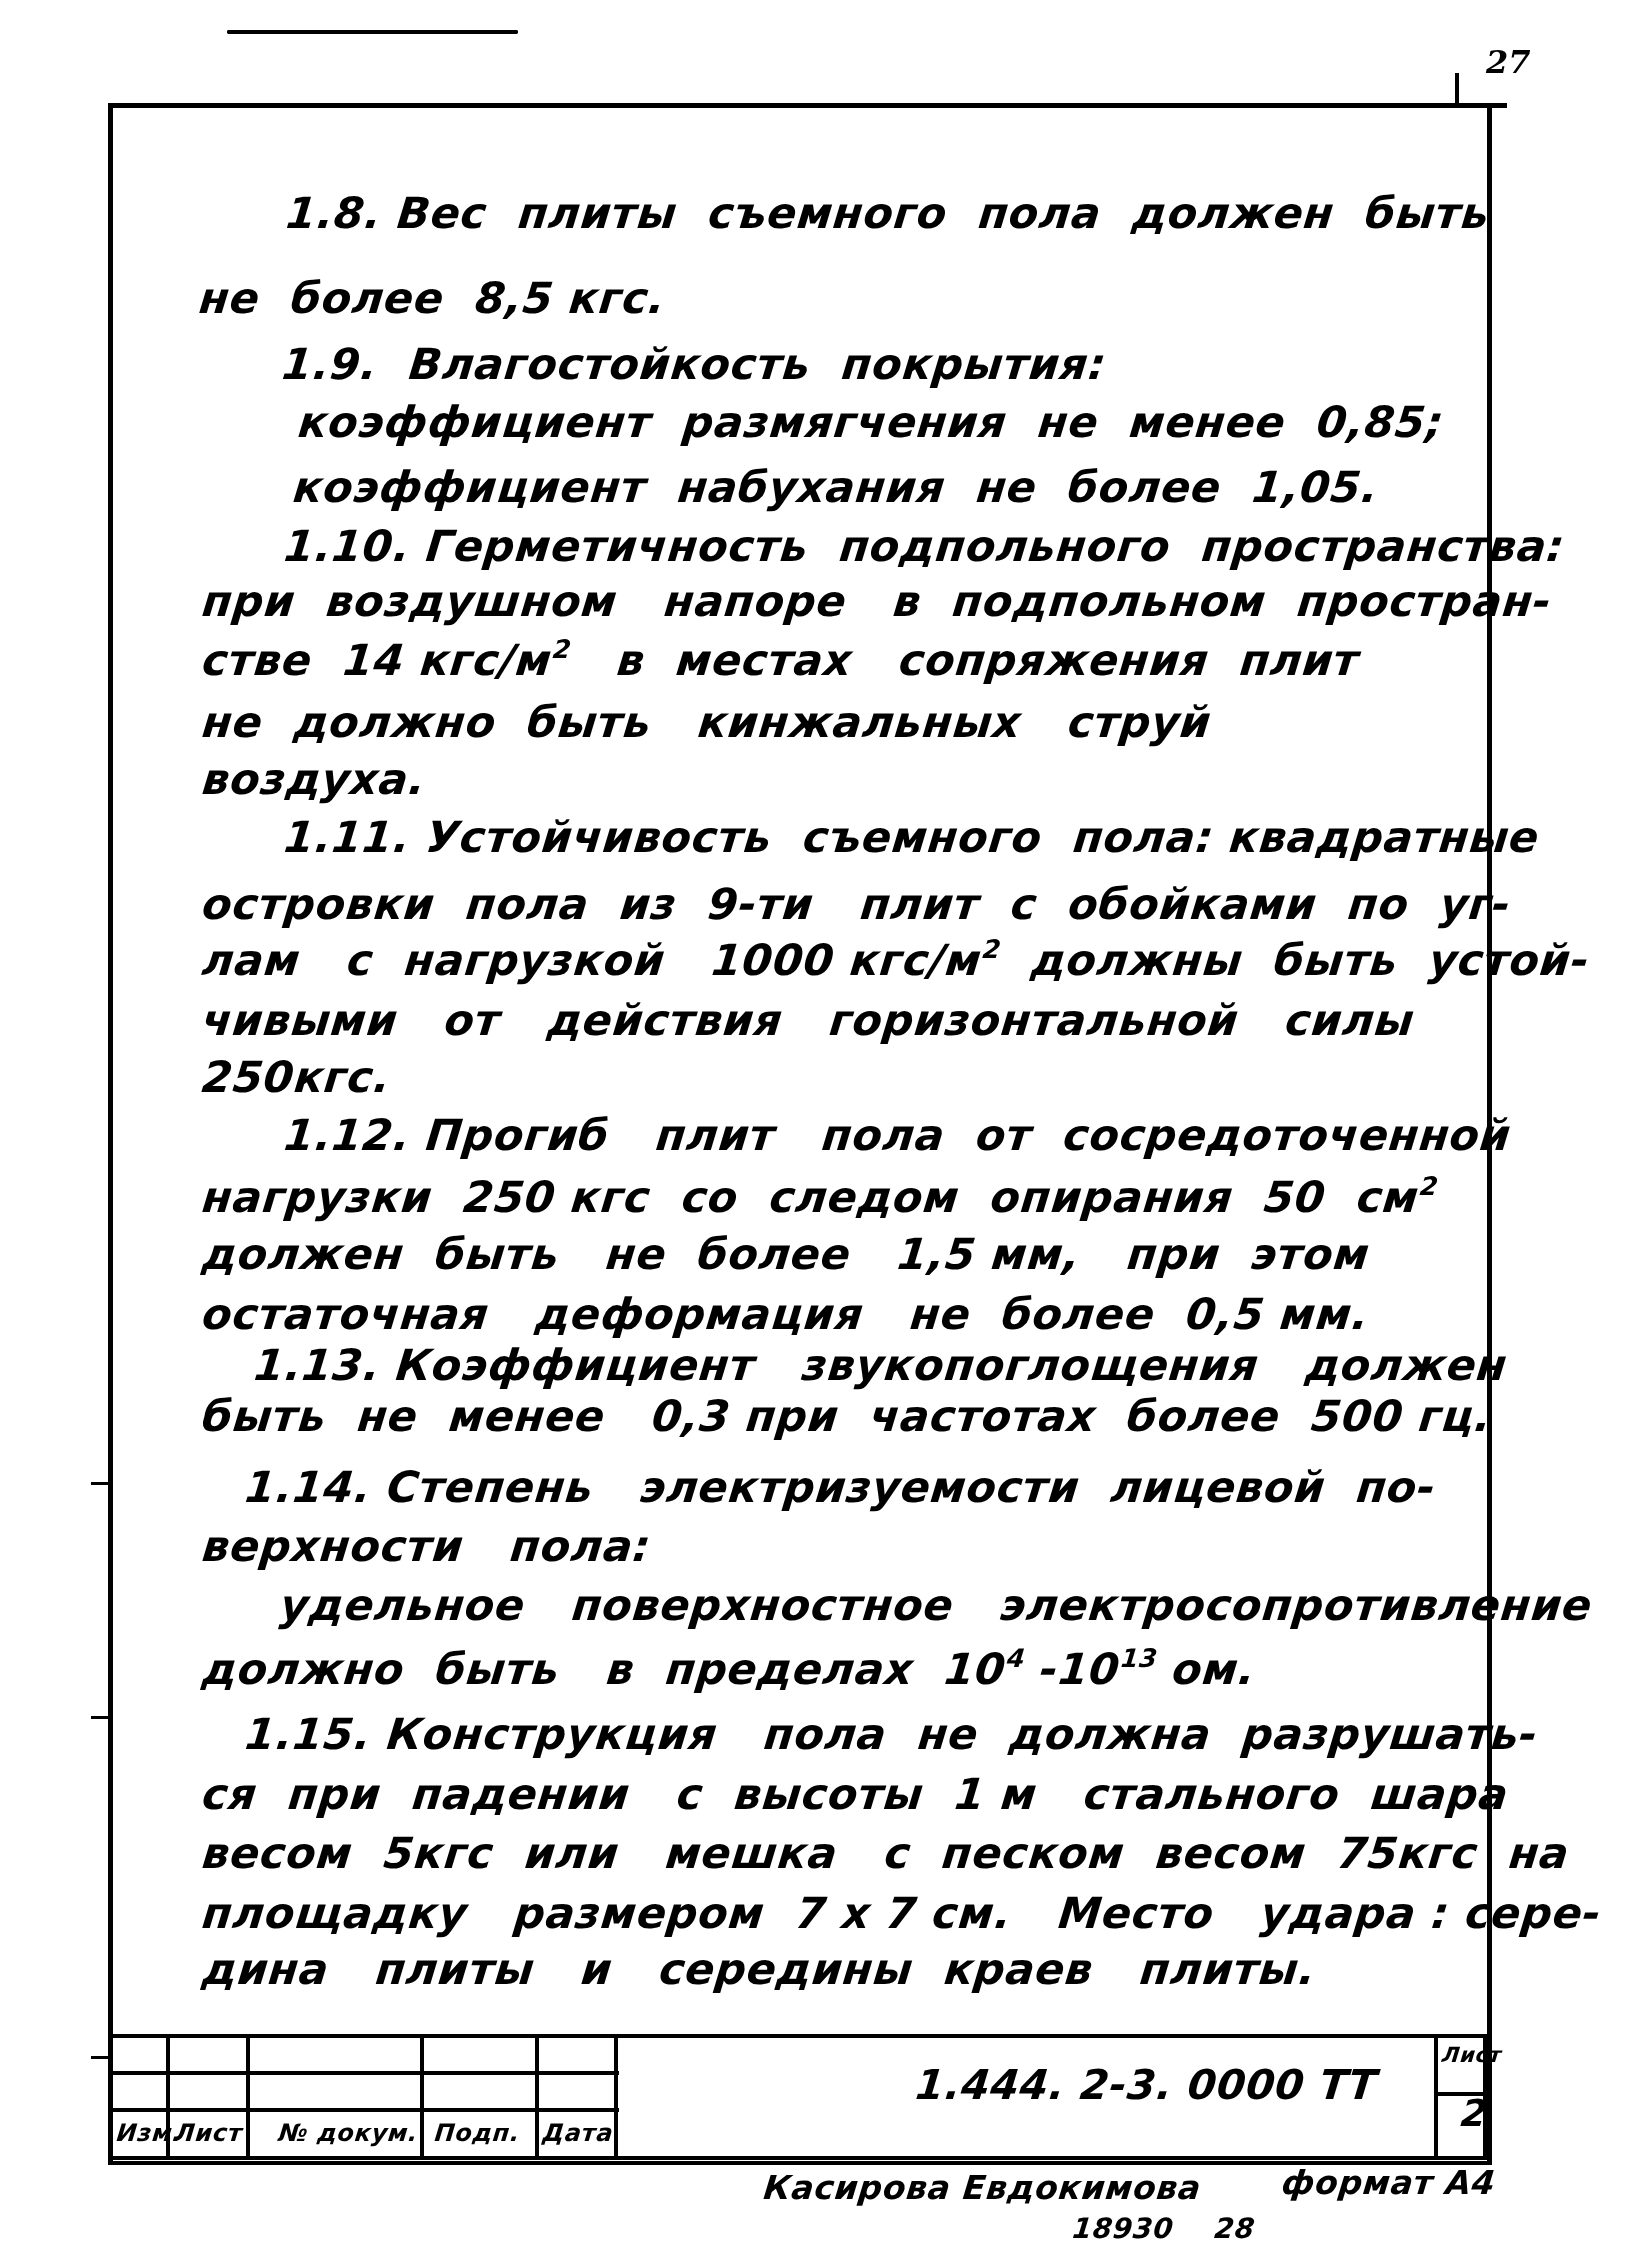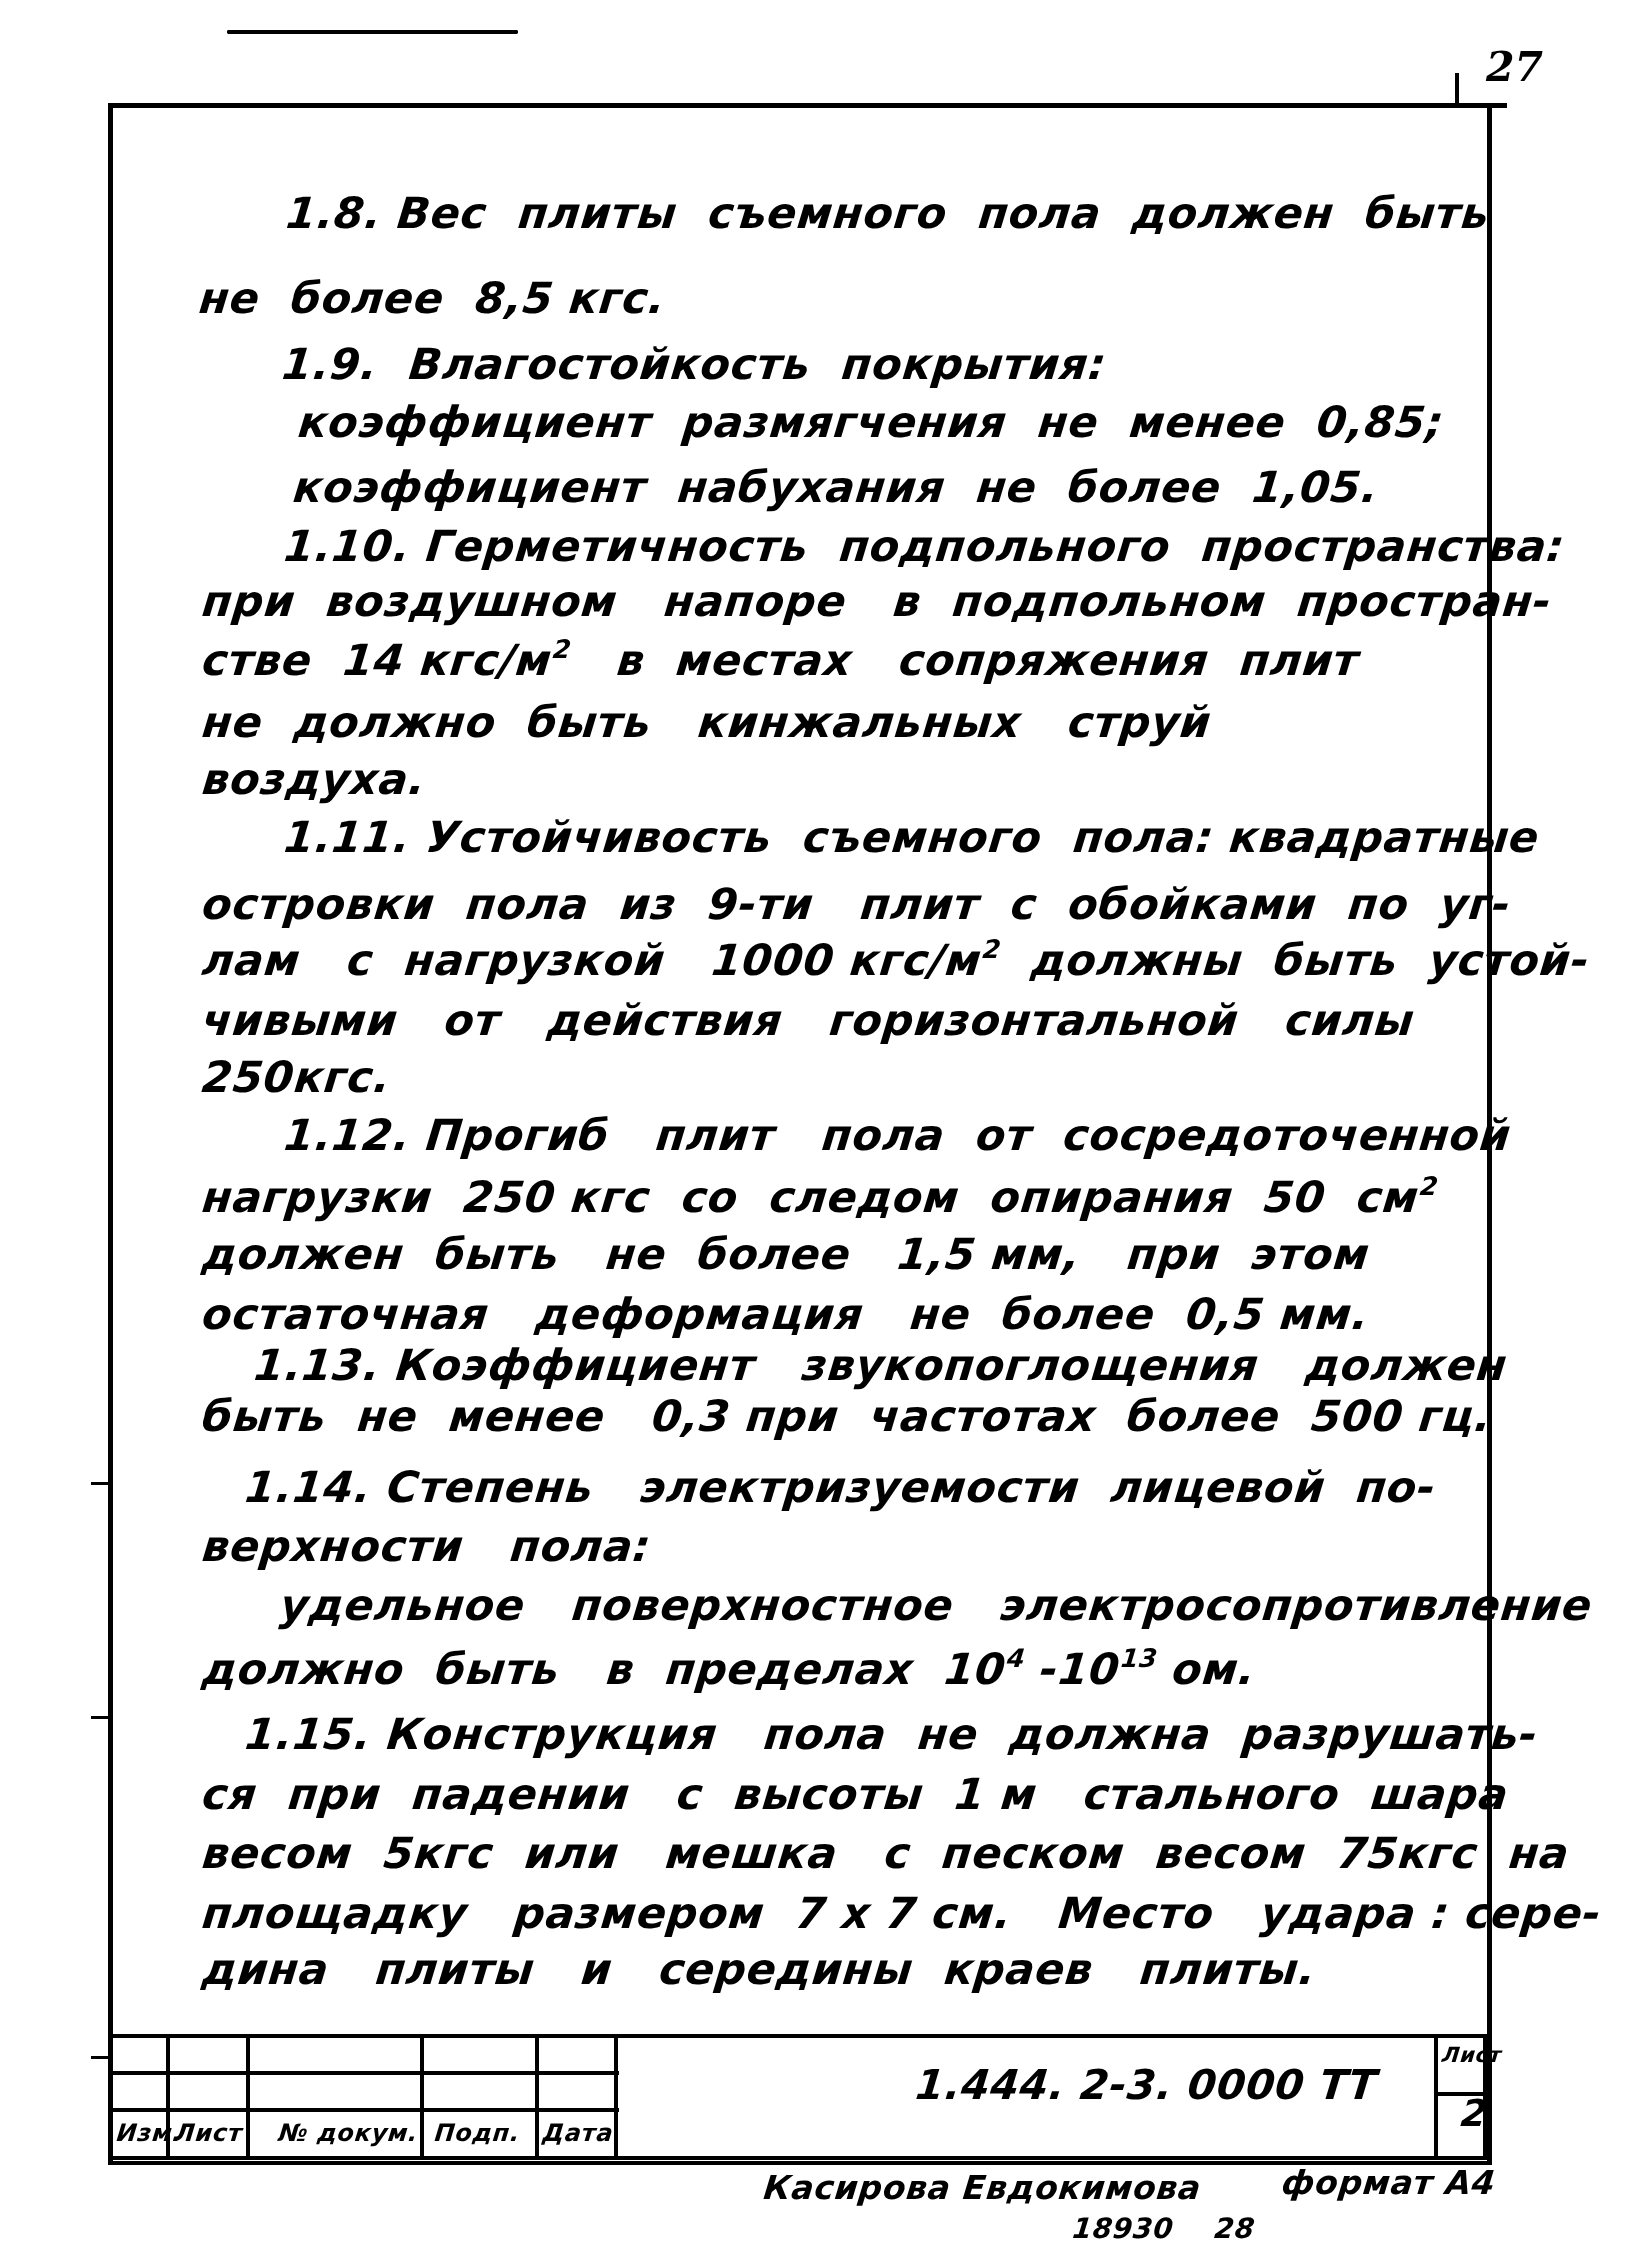--- a/index.html
+++ b/index.html
@@ -28,21 +28,21 @@
     position: absolute;
     left: 227px; top: 30px;
     width: 291px; height: 3.5px;
     background: #000;
     border-radius: 1.4px;
   }
   
   .page-number {
     position: absolute;
     left: 1486px; top: 43px;
-    font-size: 41px;
+    font-size: 32px;
     font-style: italic;
     font-weight: bold;
     font-family: "DejaVu Serif", serif;
   }
   .page-tick {
     position: absolute;
     left: 1455px; top: 73px;
     width: 4.3px; height: 30px;
     background: #000;
   }

